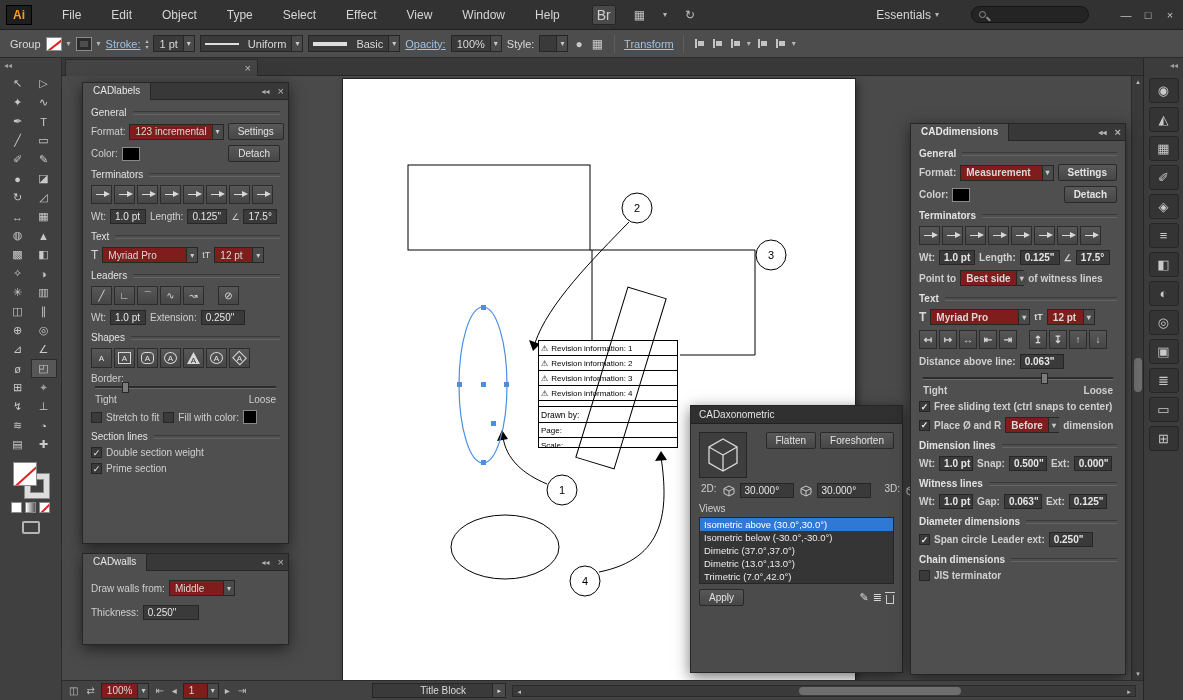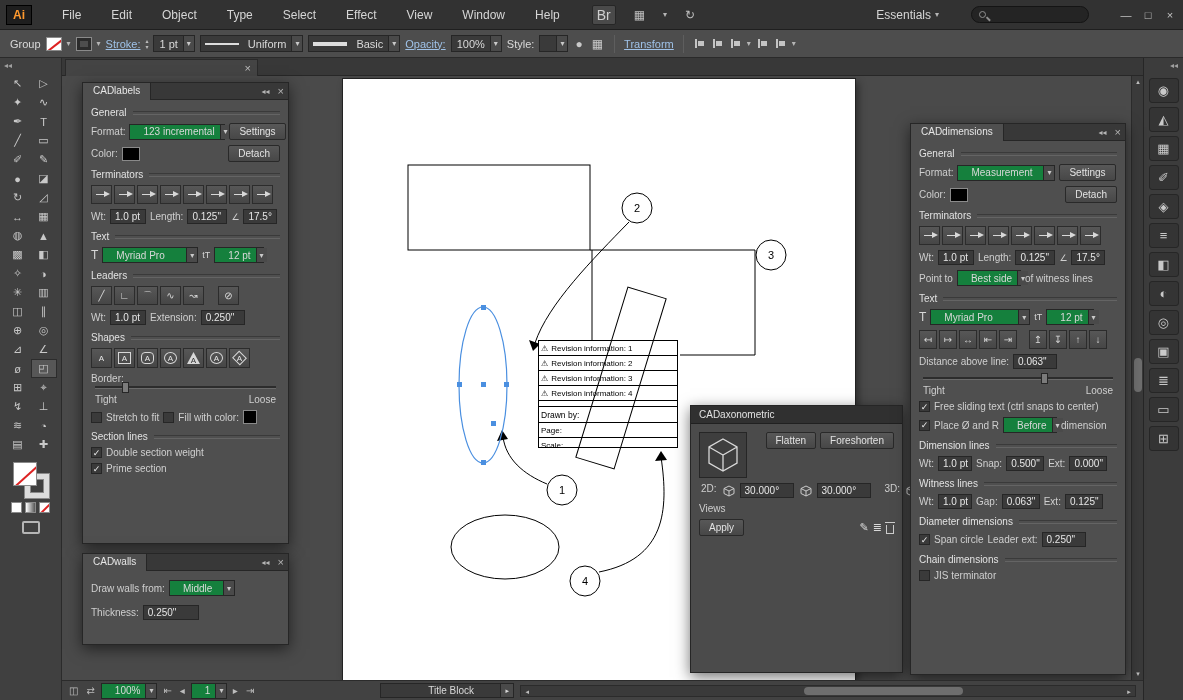--- a/index.html
+++ b/index.html
@@ -113,21 +113,21 @@
   .ptab { background:#4f4f4f; height:17px; line-height:16px; padding:0 10px; color:#e6e6e6; border-right:1px solid #262626; font-size:10px;}
   .hsp { flex:1; }
   .hicon { color:#b5b5b5; font-size:8px; padding:0 4px; }
   .hicon.x { font-size:11px; }
   .sect { display:flex; align-items:center; gap:6px; margin:7px 8px 5px; color:#e2e2e2; white-space:nowrap;}
   .sect::after { content:""; flex:1; height:2px; border-top:1px solid #3a3a3a; border-bottom:1px solid #646464; }
   .row { display:flex; align-items:center; gap:4px; margin:5px 8px; }
   .lbl { color:#cfcfcf; white-space:nowrap; }
   .pfld { background:#3a3a3a; border:1px solid #262626; height:15px; line-height:13px; padding:0 4px; color:#e6e6e6;
     display:inline-flex; align-items:center; white-space:nowrap;}
-  .pdd { display:inline-flex; align-items:center; background:#15803d; border:1px solid #262626; height:16px;padding-left:8px; }
+  .pdd { display:inline-flex; align-items:center; background:#7f1d1d; border:1px solid #262626; height:16px; }
   .pdd .val { padding:0 5px; white-space:nowrap; flex:1;}
   .pdd::after { content:"\25BE"; font-size:8px; color:#c9c9c9; background:#4a4a4a; border-left:1px solid #262626;
     padding:0 3px; align-self:stretch; display:flex; align-items:center;}
   .pbtn2 { background:linear-gradient(#585858,#474747); border:1px solid #292929; border-radius:2px; height:17px;
     line-height:15px; padding:0 9px; color:#e2e2e2; text-align:center; white-space:nowrap;}
   .tbtn { width:21px; height:19px; background:linear-gradient(#575757,#464646); border:1px solid #2c2c2c;
     display:flex; align-items:center; justify-content:center; color:#d8d8d8; font-size:10px;}
   .ticon { width:12px; height:1px; background:#d8d8d8; position:relative; }
   .ticon::after { content:""; position:absolute; right:-2px; top:-3px; border-left:6px solid #d8d8d8;
     border-top:3px solid transparent; border-bottom:3px solid transparent; }
@@ -608,30 +608,37 @@
           <svg class="minicube" width="14" height="12" viewBox="0 0 14 12">
               <path d="M7 1 L12 3.5 L12 8.5 L7 11 L2 8.5 L2 3.5 Z M2 3.5 L7 6 L12 3.5 M7 6 L7 11" fill="none" stroke="#ccc" stroke-width="1"></path>
             </svg>
           <span class="pfld" style="width:54px;">44.947°</span>
         </span>
       </div>
     </div>
     <div class="row" style="margin-bottom:2px;">
       <span class="lbl">Views</span>
     </div>
+    <div class="list">
+      <div class="litem sel">Isometric above (30.0°,30.0°)</div>
+      <div class="litem">Isometric below (-30.0°,-30.0°)</div>
+      <div class="litem">Dimetric (37.0°,37.0°)</div>
+      <div class="litem">Dimetric (13.0°,13.0°)</div>
+      <div class="litem">Trimetric (7.0°,42.0°)</div>
+    </div>
     <div class="row">
       <span class="pbtn2">Apply</span>
       <span class="hsp"></span>
       <span style="font-size:11px;">✎</span>
       <span style="font-size:11px;">≣</span>
       <span class="trash"></span>
     </div>
   </section>
 
-  <section class="panel" id="caddimensions" style="left:910px; top:123px; width:216px; height:552px;">
+  <section class="panel" id="caddimensions" style="left:910px; top:123px; width:216px; height:552px;font-weight:bold;">
     <div class="phead">
       <span class="ptab">CADdimensions</span>
       <span class="hsp"></span>
       <span class="hicon">◂◂</span>
       <span class="hicon x">×</span>
     </div>
     <div class="sect">General</div>
     <div class="row">
       <span class="lbl">Format:</span>
       <span class="pdd" style="width:98px;">

